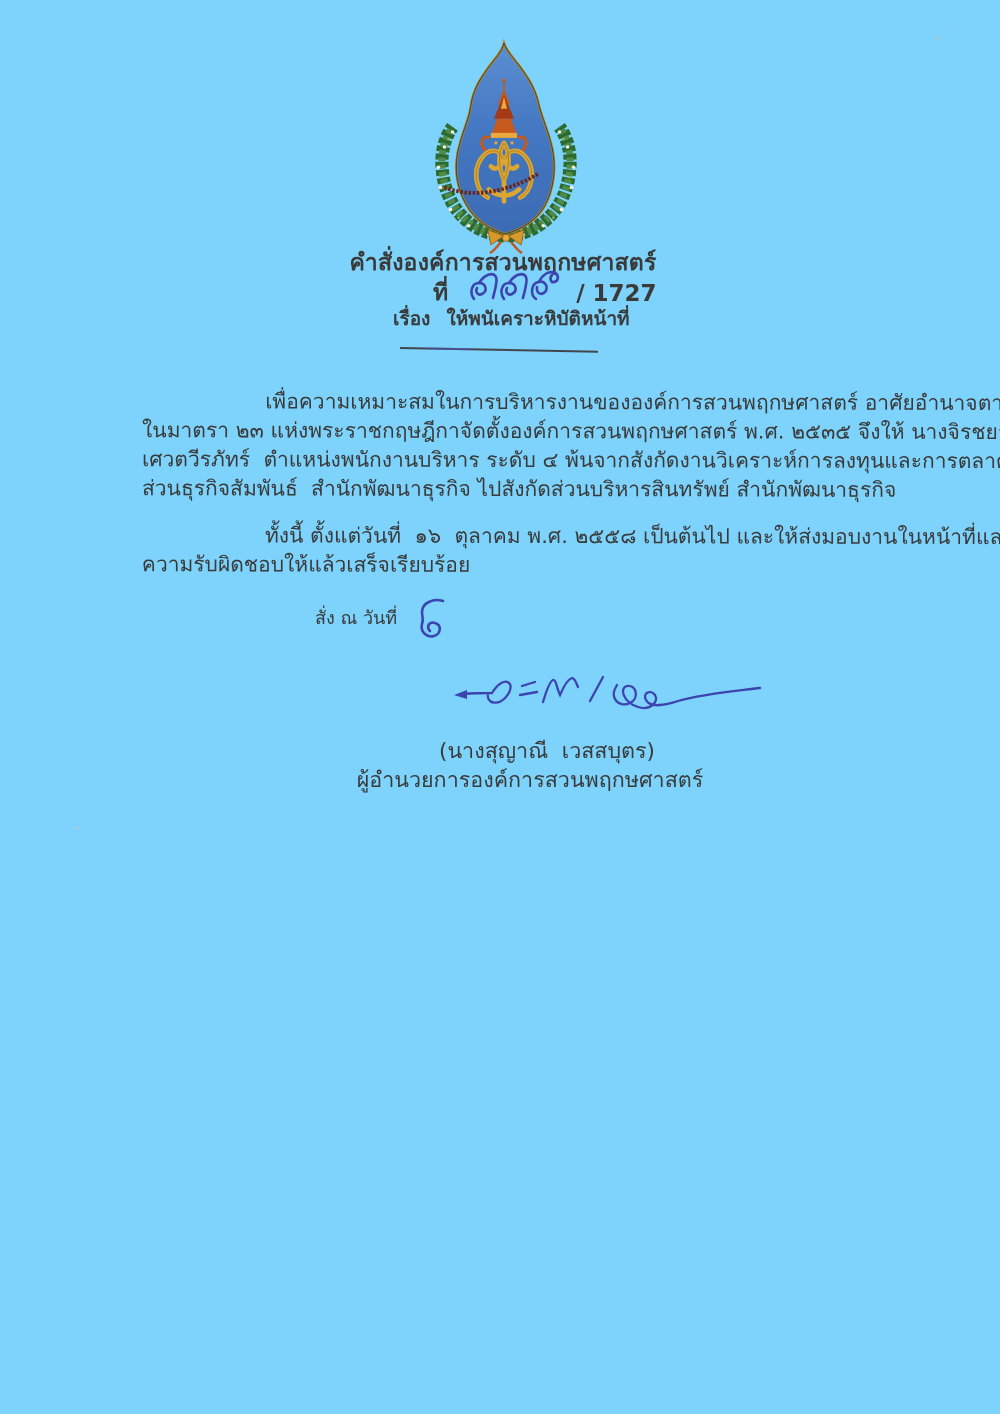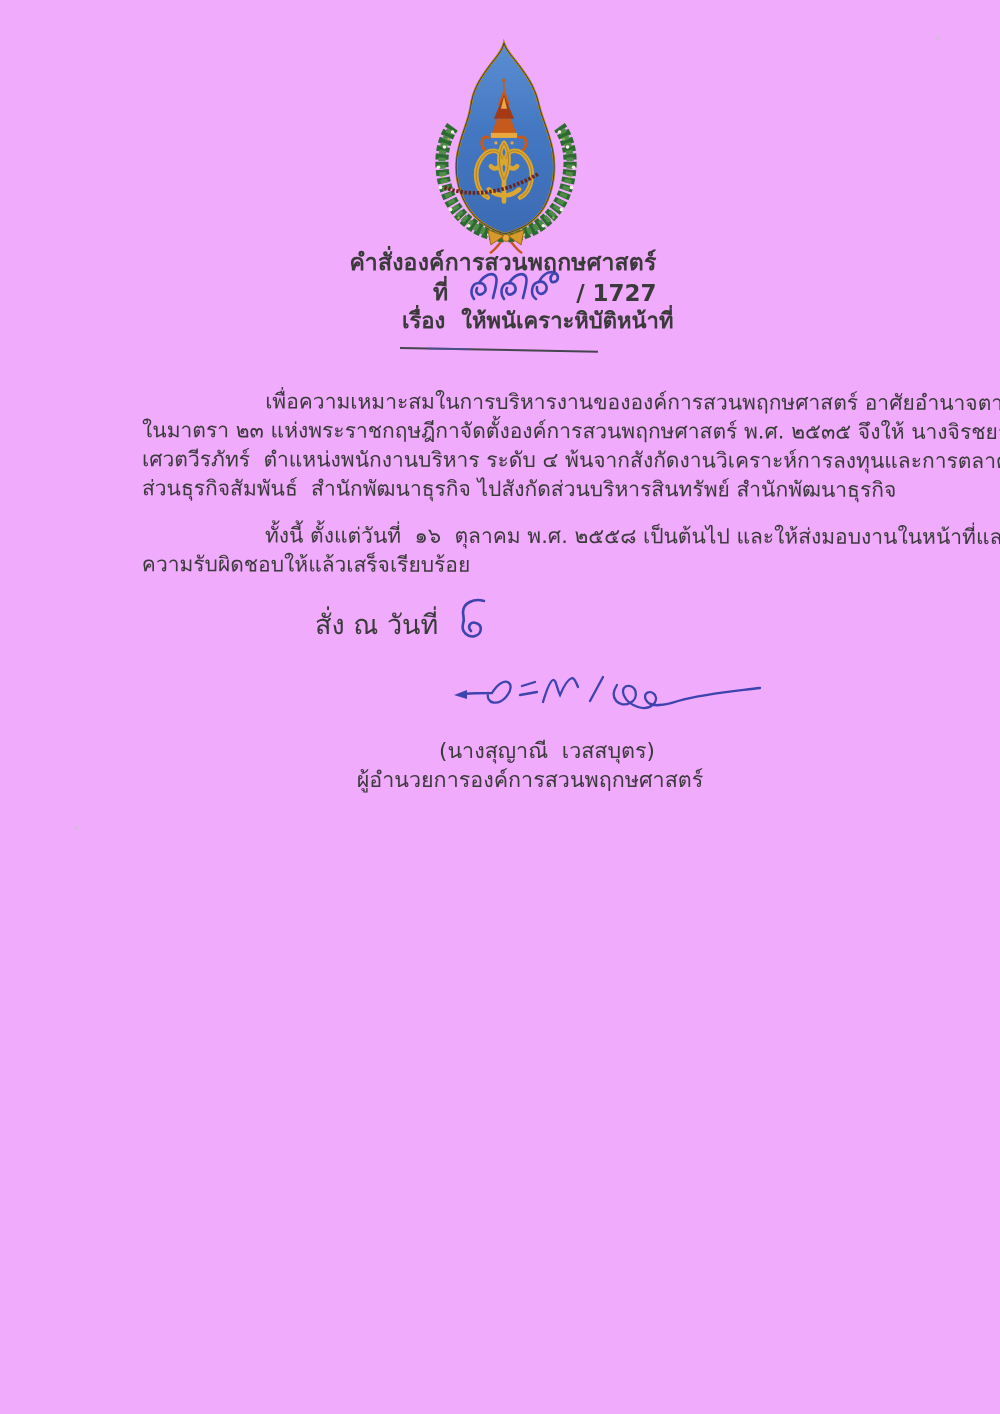--- a/index.html
+++ b/index.html
@@ -1,19 +1,19 @@
 <!DOCTYPE html>
 <html><head>
 <meta charset="utf-8">
 <style>
   html,body{margin:0;padding:0;}
   .page{
     position:relative;
     width:1000px;height:1414px;
-    background:#f0abfc;
+    background:#7dd3fc;
     overflow:hidden;
     font-family:"DejaVu Sans", sans-serif;
     color:#3a3a3a;
   }
   .abs{position:absolute;}
   .line{white-space:pre;}
   .sr{position:absolute;width:1px;height:1px;overflow:hidden;clip:rect(0 0 0 0);white-space:nowrap;}
 
   .logo-box{left:430px;top:36px;width:152px;height:218px;}
 
@@ -24,39 +24,39 @@
   }
   .number-line{
     left:433px;top:266px;height:44px;
     display:flex;align-items:flex-start;
     font-size:23px;font-weight:600;
   }
   .number-line .label{margin-top:8px;}
   .number-line .hand-number{margin:0 10px 0 18px;}
   .number-line .year{margin-top:14px;}
   .subject-line{
-    left:402px;top:303px;display:flex;
-    font-size:22px;font-weight:600;text-align:center;
+    left:393px;top:303px;display:flex;
+    font-size:19px;font-weight:600;text-align:center;
   }
   .subject-line .label{margin-right:16px;}
 
   .divider{
     left:400px;top:347px;width:198px;height:2px;
     background:#45454e;transform:rotate(1.05deg);transform-origin:left center;
   }
   .divider .tint{position:absolute;left:28px;top:0;width:42px;height:2px;background:#4d58b8;opacity:.55;}
 
   .doc-body{left:142px;top:388px;width:760px;font-size:21px;line-height:29px;transform:rotate(0.12deg);}
   .para{margin:0 0 18px 0;}
   .para .indent{padding-left:123px;}
   .para2{margin-top:16px;}
 
   .order-line{
     left:315px;top:597px;display:flex;align-items:flex-start;
-    font-size:27px;
+    font-size:18px;
   }
   .order-line .prefix{margin-top:6px;}
   .order-line .hand-day{margin:0 14px 0 16px;}
   .order-line .suffix{margin-top:6px;}
 
   .signature-box{left:440px;top:655px;width:330px;height:72px;}
 
   .signer-name{left:0;right:0;top:733px;text-align:center;font-size:21.5px;transform:translateX(47px);}
   .signer-title{left:0;right:0;top:762px;text-align:center;font-size:21.5px;transform:translateX(30px);}
 

